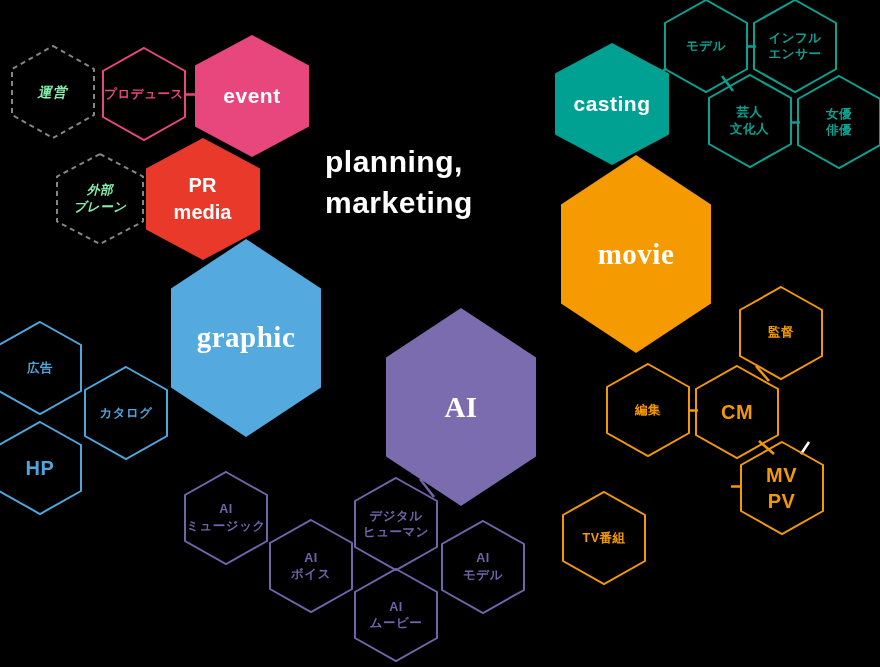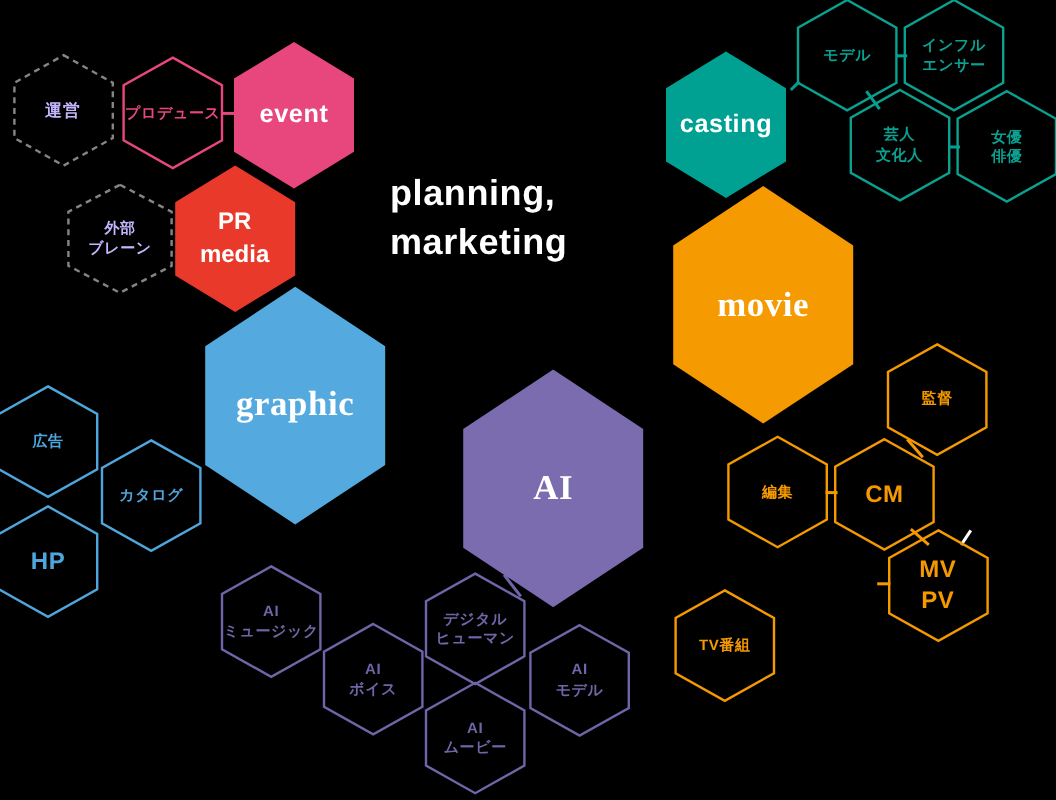--- a/index.html
+++ b/index.html
@@ -28,37 +28,37 @@
   
   .o-pink polygon{fill:none;stroke:#e8477e;stroke-width:2;}
   .o-blue polygon{fill:none;stroke:#4fa6dd;stroke-width:2;}
   .o-purple polygon{fill:none;stroke:#7164a8;stroke-width:2;}
   .o-orange polygon{fill:none;stroke:#f49900;stroke-width:2;}
   .o-teal polygon{fill:none;stroke:#0aa191;stroke-width:2;}
   .o-gray polygon{fill:none;stroke:#858585;stroke-width:2;stroke-dasharray:5 4;}
 
   
   .sm{width:82px;height:92px;}
-  .md{width:100px;height:122px;}
+  .md{width:114px;height:122px;}
   .lg{width:150px;height:198px;font-family:Liberation Serif, serif;}
   .g2{width:86px;height:90px;}
 
   .label{
     position:absolute;left:0;top:0;right:0;bottom:0;
     display:flex;flex-direction:column;align-items:center;justify-content:center;
     font-weight:bold;text-align:center;white-space:nowrap;
   }
   .ln{display:block;}
   .t-white{color:#ffffff;}
   .t-pink{color:#e8477e;align-items:center;}
   .t-blue{color:#4fa6dd;}
   .t-purple{color:#7164a8;}
   .t-orange{color:#f49900;}
   .t-teal{color:#0aa191;}
-  .t-gray{color:#c4b5fd;}
+  .t-gray{color:#86efac;font-style:italic;}
 
   .fs-jp{font-size:12.5px;line-height:1.3;letter-spacing:0.5px;}
   .fs-lat{font-size:20px;line-height:1.3;letter-spacing:0.5px;}
   .fs-g1{font-size:14px;line-height:1.3;letter-spacing:1px;}
   .fs-md{font-size:21px;letter-spacing:0.5px;}
   .fs-pr{font-size:20px;line-height:1.35;}
   .fs-lg{font-size:29px;letter-spacing:0.5px;}
 
   .title{
     position:absolute;left:325px;top:142px;width:200px;

